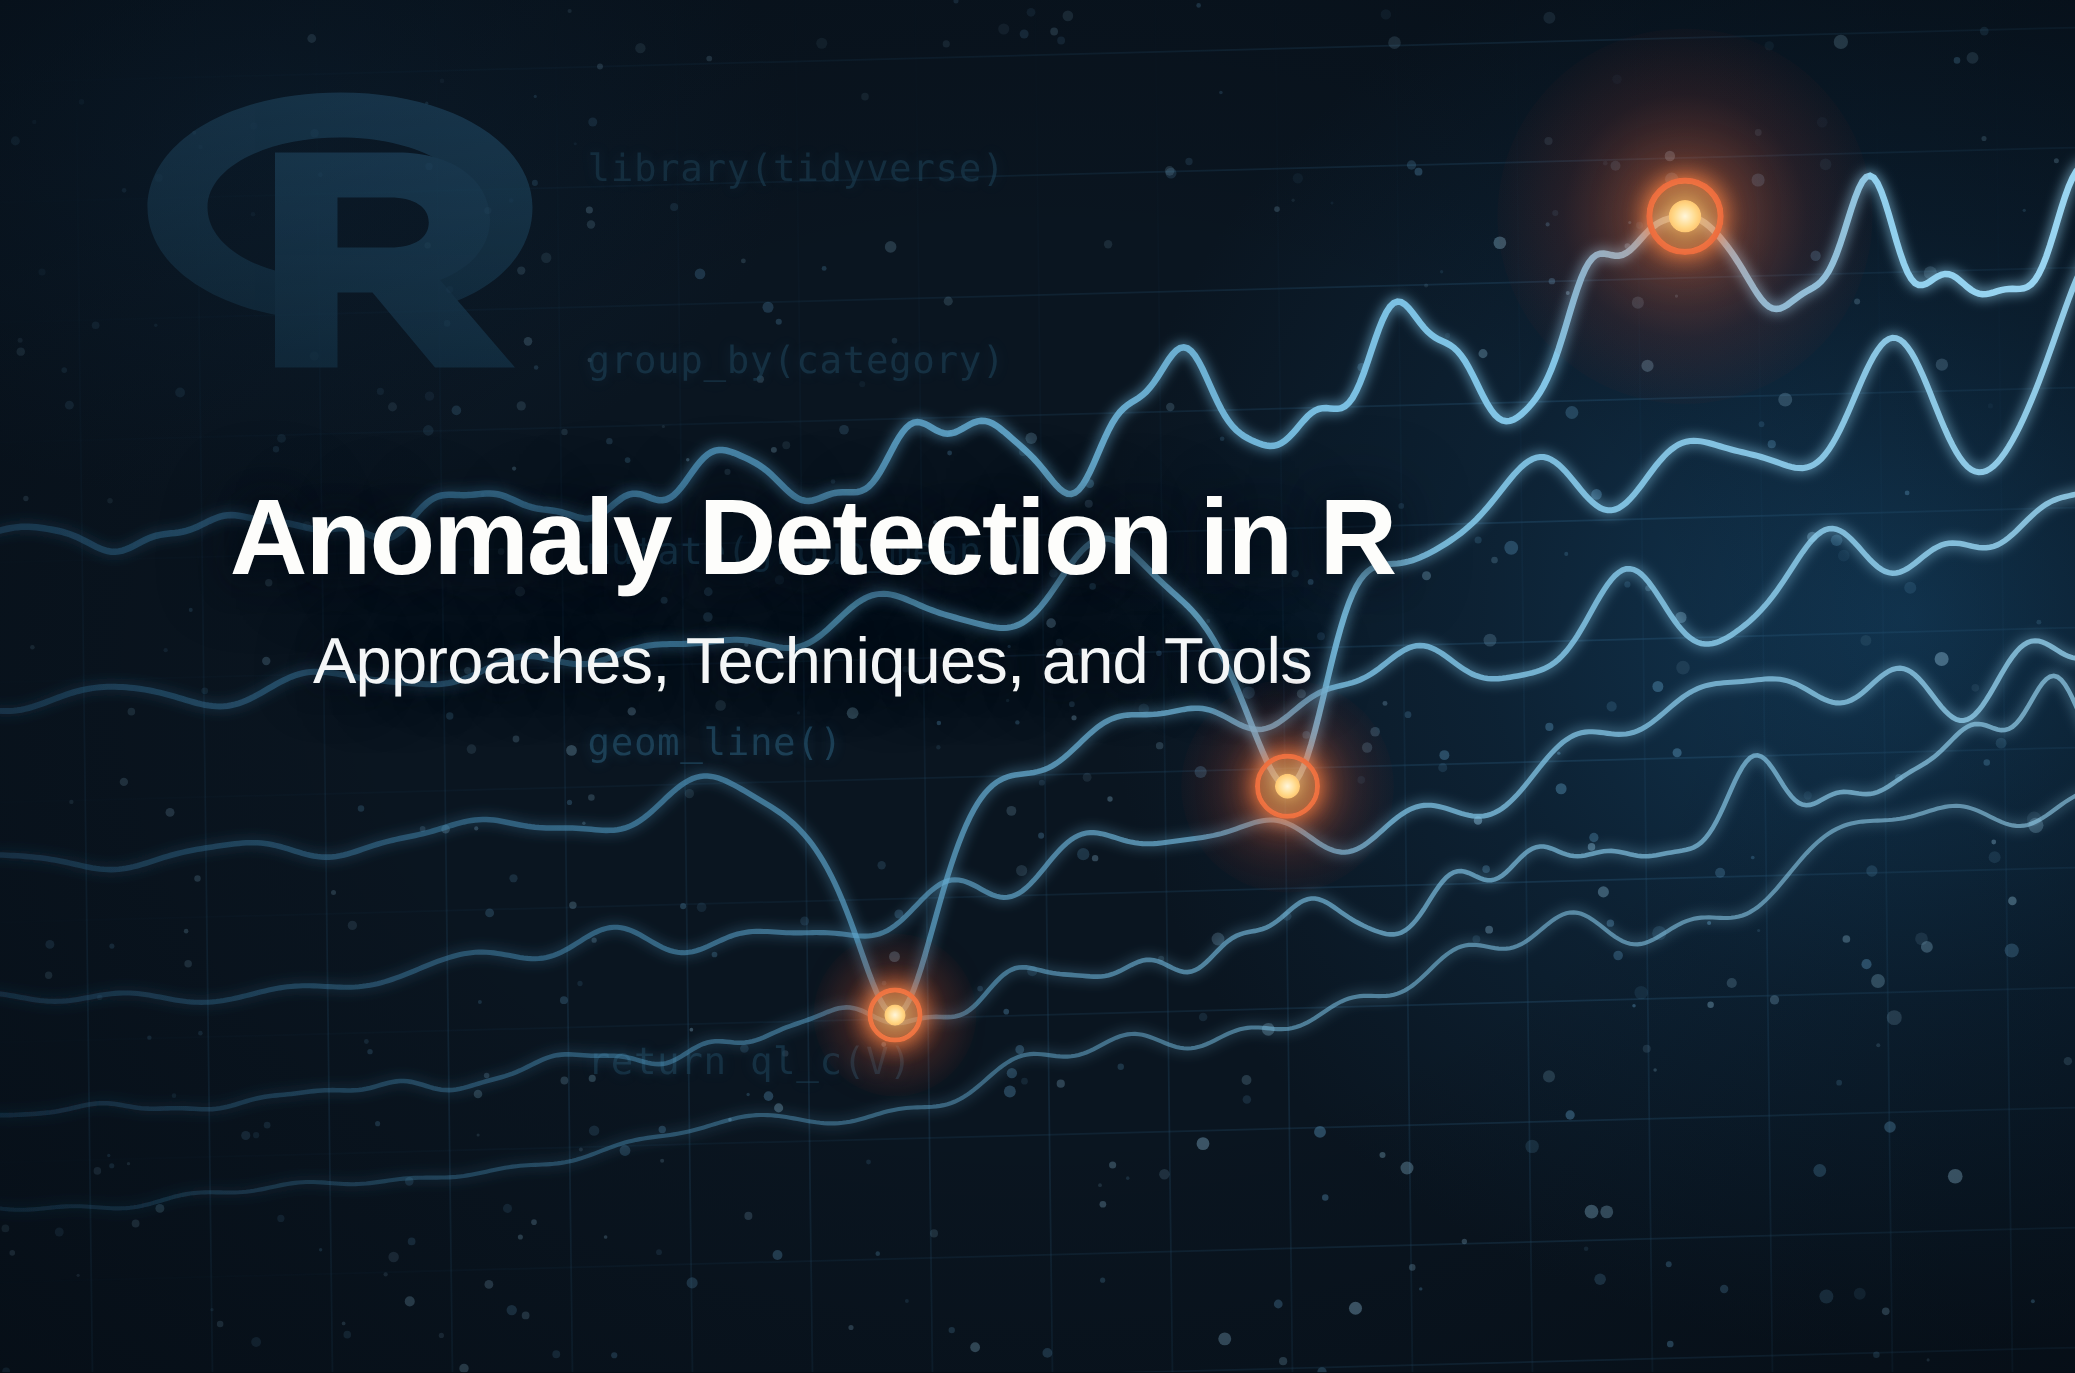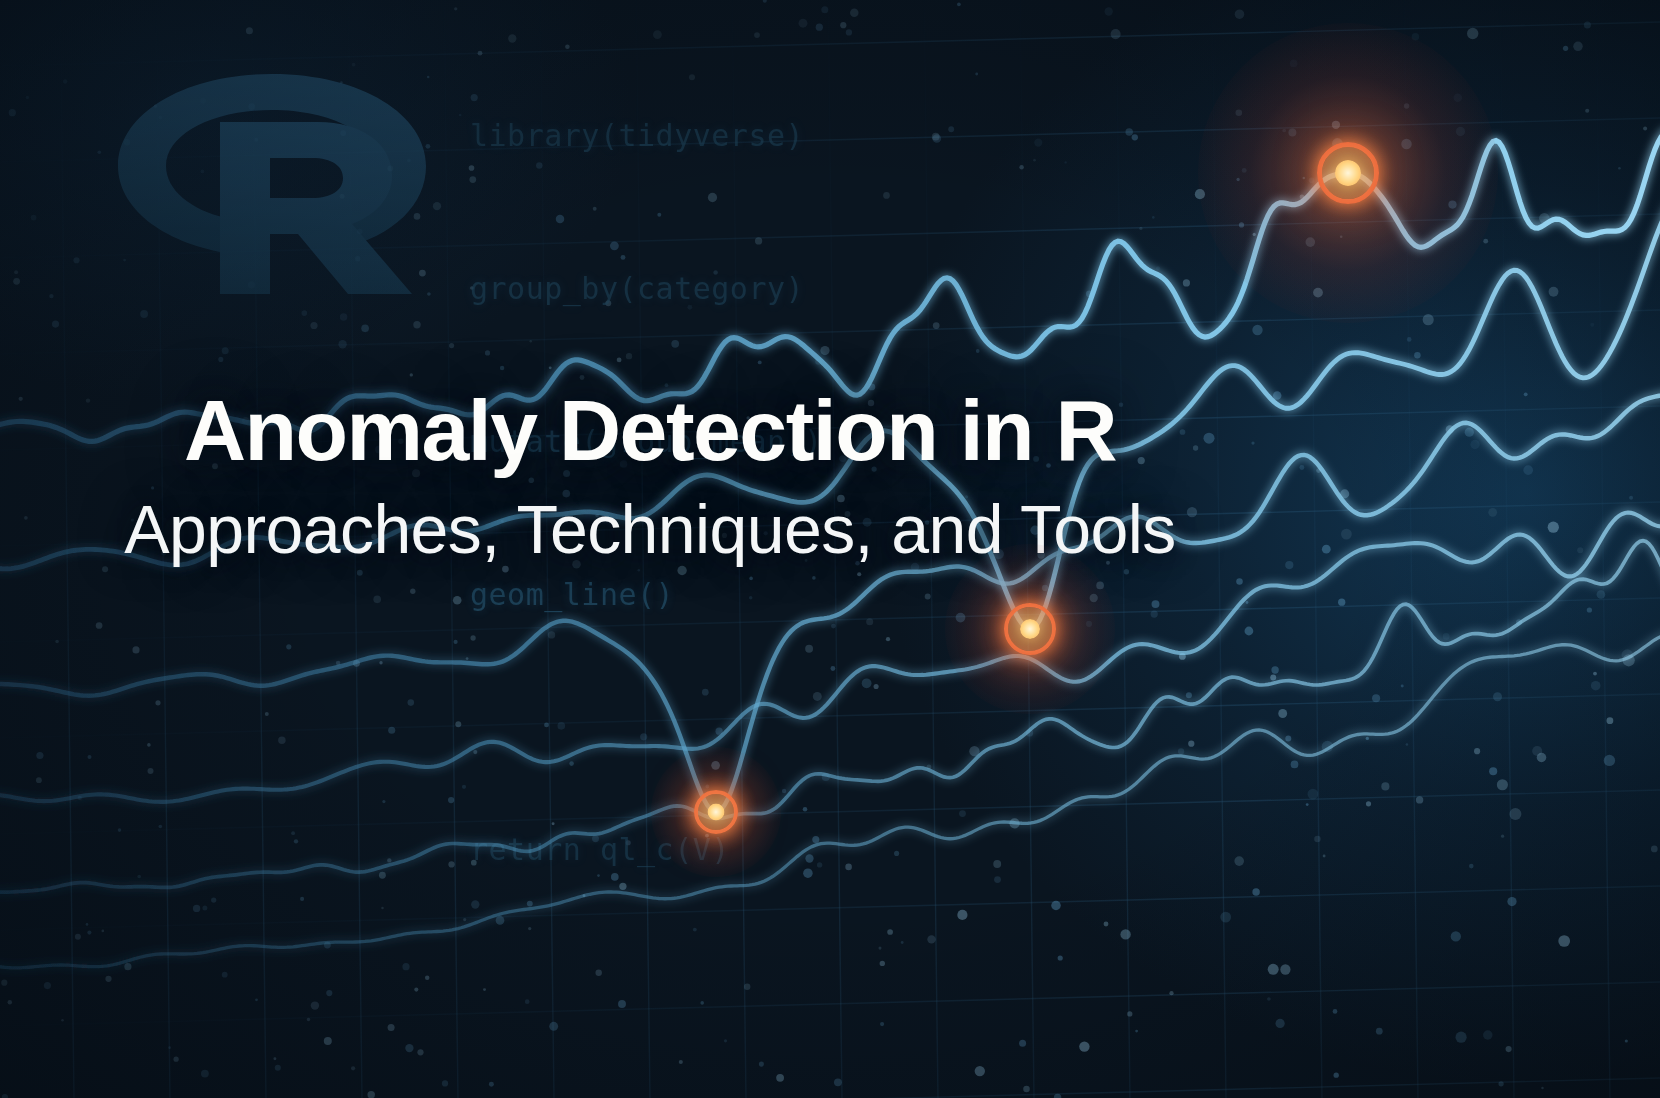--- a/index.html
+++ b/index.html
@@ -84,21 +84,21 @@
     font-size: 86px;
     line-height: 96px;
     color: #fdfdfb;
     letter-spacing: -1.5px;
     margin: 0;
     text-shadow: 0 3px 26px rgba(2,10,20,0.85), 0 0 60px rgba(4,14,26,0.8);
   }
   #subtitle {
     font-family: "Liberation Sans", sans-serif;
     font-weight: normal;
-    font-size: 68px;
+    font-size: 52px;
     line-height: 74px;
     color: #f4f6f7;
     letter-spacing: -0.6px;
     margin: 14px 0 0 0;
     text-shadow: 0 3px 22px rgba(2,10,20,0.85), 0 0 48px rgba(4,14,26,0.75);
   }
 
   
   #waves { z-index: 20; }
 

